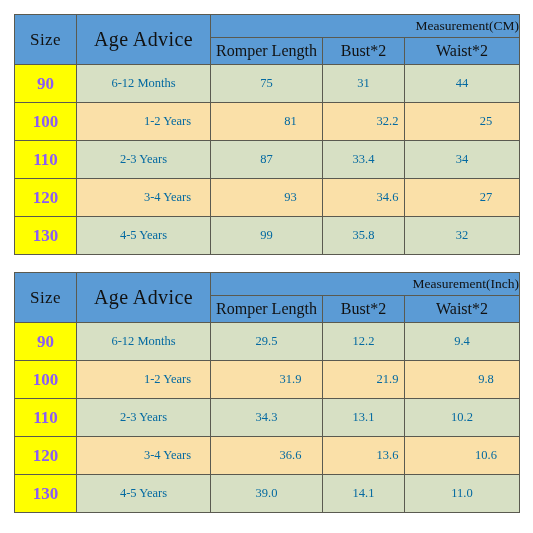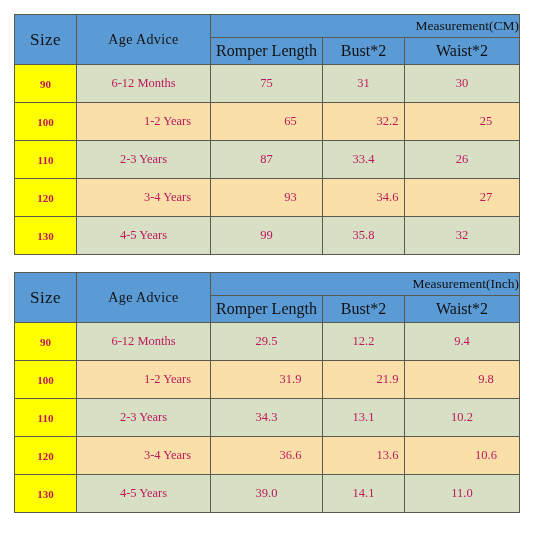--- a/index.html
+++ b/index.html
@@ -53,44 +53,44 @@
   .hdr {
     background: #5b9bd5;
     color: #111111;
   }
   th.h-size,
   th.h-age {
     height: 48px;
     font-size: 17px;
     letter-spacing: .4px;
   }
-  th.h-age { font-size: 14px; }
+  th.h-age { font-size: 20px; }
   th.h-meas {
     height: 22px;
     font-size: 13.5px;
     text-align: right;
   }
   th.h-sub {
     height: 26px;
     font-size: 16px;
   }
 
   
   .size-table tbody tr { height: 38px; }
   td.size-cell {
     background: #ffff00;
-    font-size: 11px;
+    font-size: 17px;
     font-weight: bold;
-    color: #be185d;
+    color: #8b5cf6;
   }
   tr.row-green td.data-cell { background: #d7e0c4; }
   tr.row-tan   td.data-cell { background: #fae0a8; padding-left: 48px; }
   td.data-cell {
     font-size: 12.5px;
-    color: #be185d;
+    color: #0369a1;
   }
   td.age-cell { font-size: 12.5px; }
 </style>
 </head>
 <body>
 
 <div class="sheet">
 
   <table class="size-table" id="table-cm">
     <colgroup>
@@ -111,35 +111,35 @@
         <th class="hdr h-sub">Bust*2</th>
         <th class="hdr h-sub">Waist*2</th>
       </tr>
     </thead>
     <tbody>
       <tr class="row-green">
         <td class="size-cell">90</td>
         <td class="data-cell age-cell">6-12 Months</td>
         <td class="data-cell">75</td>
         <td class="data-cell">31</td>
-        <td class="data-cell">30</td>
+        <td class="data-cell">44</td>
       </tr>
       <tr class="row-tan">
         <td class="size-cell">100</td>
         <td class="data-cell age-cell">1-2 Years</td>
-        <td class="data-cell">65</td>
+        <td class="data-cell">81</td>
         <td class="data-cell">32.2</td>
         <td class="data-cell">25</td>
       </tr>
       <tr class="row-green">
         <td class="size-cell">110</td>
         <td class="data-cell age-cell">2-3 Years</td>
         <td class="data-cell">87</td>
         <td class="data-cell">33.4</td>
-        <td class="data-cell">26</td>
+        <td class="data-cell">34</td>
       </tr>
       <tr class="row-tan">
         <td class="size-cell">120</td>
         <td class="data-cell age-cell">3-4 Years</td>
         <td class="data-cell">93</td>
         <td class="data-cell">34.6</td>
         <td class="data-cell">27</td>
       </tr>
       <tr class="row-green">
         <td class="size-cell">130</td>

